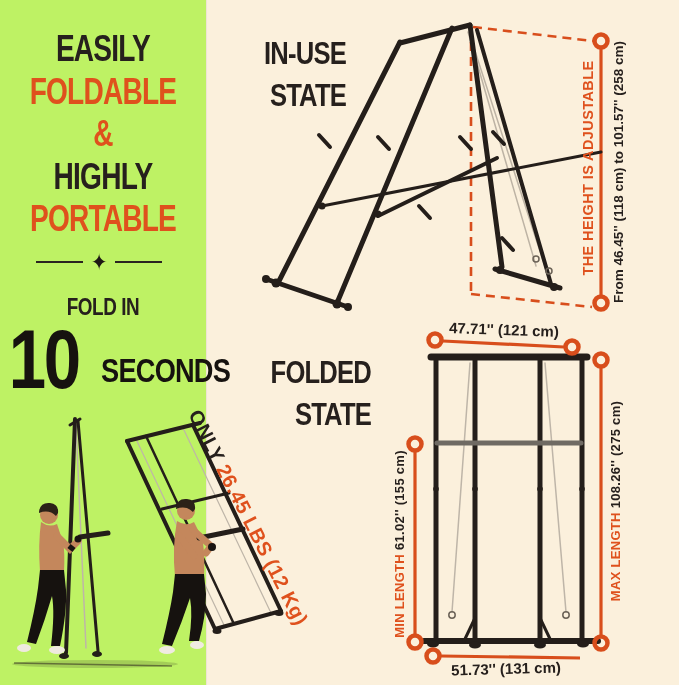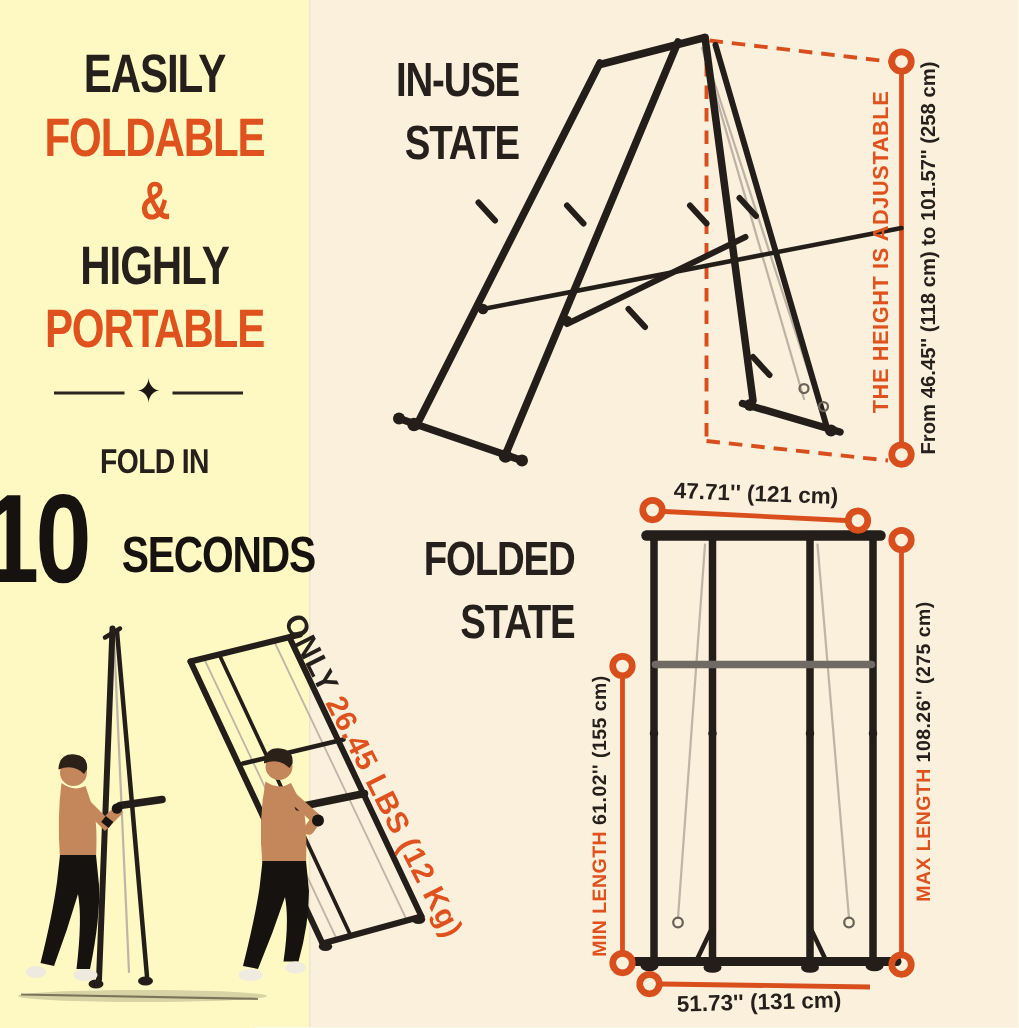--- a/index.html
+++ b/index.html
@@ -1,43 +1,43 @@
 <!DOCTYPE html>
 <html><head>
 <meta charset="utf-8">
 <style>
   html,body{margin:0;padding:0;background:#ffffff;}
-  .canvas{position:relative;width:679px;height:685px;background:#fef9c3;overflow:hidden;
+  .canvas{position:relative;width:679px;height:685px;background:#bef264;overflow:hidden;
           font-family:"Liberation Sans",sans-serif;}
   .cream-panel{position:absolute;left:206px;top:0;width:473px;height:685px;background:#FBF0DC;
                border-left:1px solid #eee4d4;}
   .svg-layer{position:absolute;left:0;top:0;width:679px;height:685px;pointer-events:none;}
   .abs{position:absolute;}
   .dark{color:#26201D;}
   .accent{color:#DF511D;}
   
   .headline{left:0;top:28px;width:206px;text-align:center;}
   .hl{display:block;font-weight:bold;font-size:36px;line-height:42.5px;letter-spacing:-1px;
       transform:scaleX(0.78);white-space:nowrap;}
   .divider{left:36px;top:252px;width:126px;display:flex;align-items:center;gap:8px;}
   .divider .rule{flex:1;height:2px;background:#2a2420;}
   .divider .star{font-size:20px;line-height:1;color:#1d1814;transform:scaleY(1.15);}
   .fold-caption{left:0;top:294px;width:206px;text-align:center;font-weight:bold;font-size:23px;
                 letter-spacing:-0.5px;transform:scaleX(0.82);color:#26201D;}
-  .ten-seconds{left:0;top:323px;width:206px;display:flex;justify-content:center;align-items:flex-end;}
+  .ten-seconds{left:0;top:323px;width:206px;display:flex;align-items:flex-end;}
   .ten{font-weight:bold;font-size:84px;line-height:0.87;letter-spacing:-3px;transform:scaleX(0.8);color:#16120F;}
   .seconds{font-weight:bold;font-size:34px;letter-spacing:-1px;transform:scaleX(0.8);color:#16120F;
            margin:0 0 6px -2px;}
   .weight-note{left:204px;top:406px;transform-origin:0 0;transform:rotate(63deg);
                font-weight:bold;font-size:20px;letter-spacing:0.5px;white-space:nowrap;}
   .sec-title{width:130px;text-align:right;font-weight:bold;}
   .sec-title span{display:block;font-size:32px;line-height:42px;letter-spacing:-1px;
                   transform:scaleX(0.8);color:#26201D;white-space:nowrap;}
   .inuse-title{left:229px;top:32px;}
-  .folded-title{left:266px;top:351px;}
+  .folded-title{left:254px;top:351px;}
   .vtext{height:20px;display:flex;align-items:center;justify-content:center;
          font-weight:bold;white-space:nowrap;}
   .rot-ccw{transform:rotate(-90deg);}
   .height-label{left:438px;top:158px;width:300px;font-size:14.5px;letter-spacing:0.4px;color:#DF511D;}
   .height-range{left:458px;top:162px;width:320px;font-size:13.5px;color:#26201D;}
   .min-label{left:249px;top:534px;width:300px;font-size:13px;letter-spacing:0.3px;}
   .max-label{left:465px;top:491px;width:300px;font-size:13px;letter-spacing:0.3px;}
   .dim{width:140px;text-align:center;font-weight:bold;font-size:15px;color:#26201D;white-space:nowrap;}
   .dim-top{left:434px;top:321px;transform:rotate(2deg);}
   .dim-bottom{left:436px;top:660px;transform:rotate(-1.5deg);}

